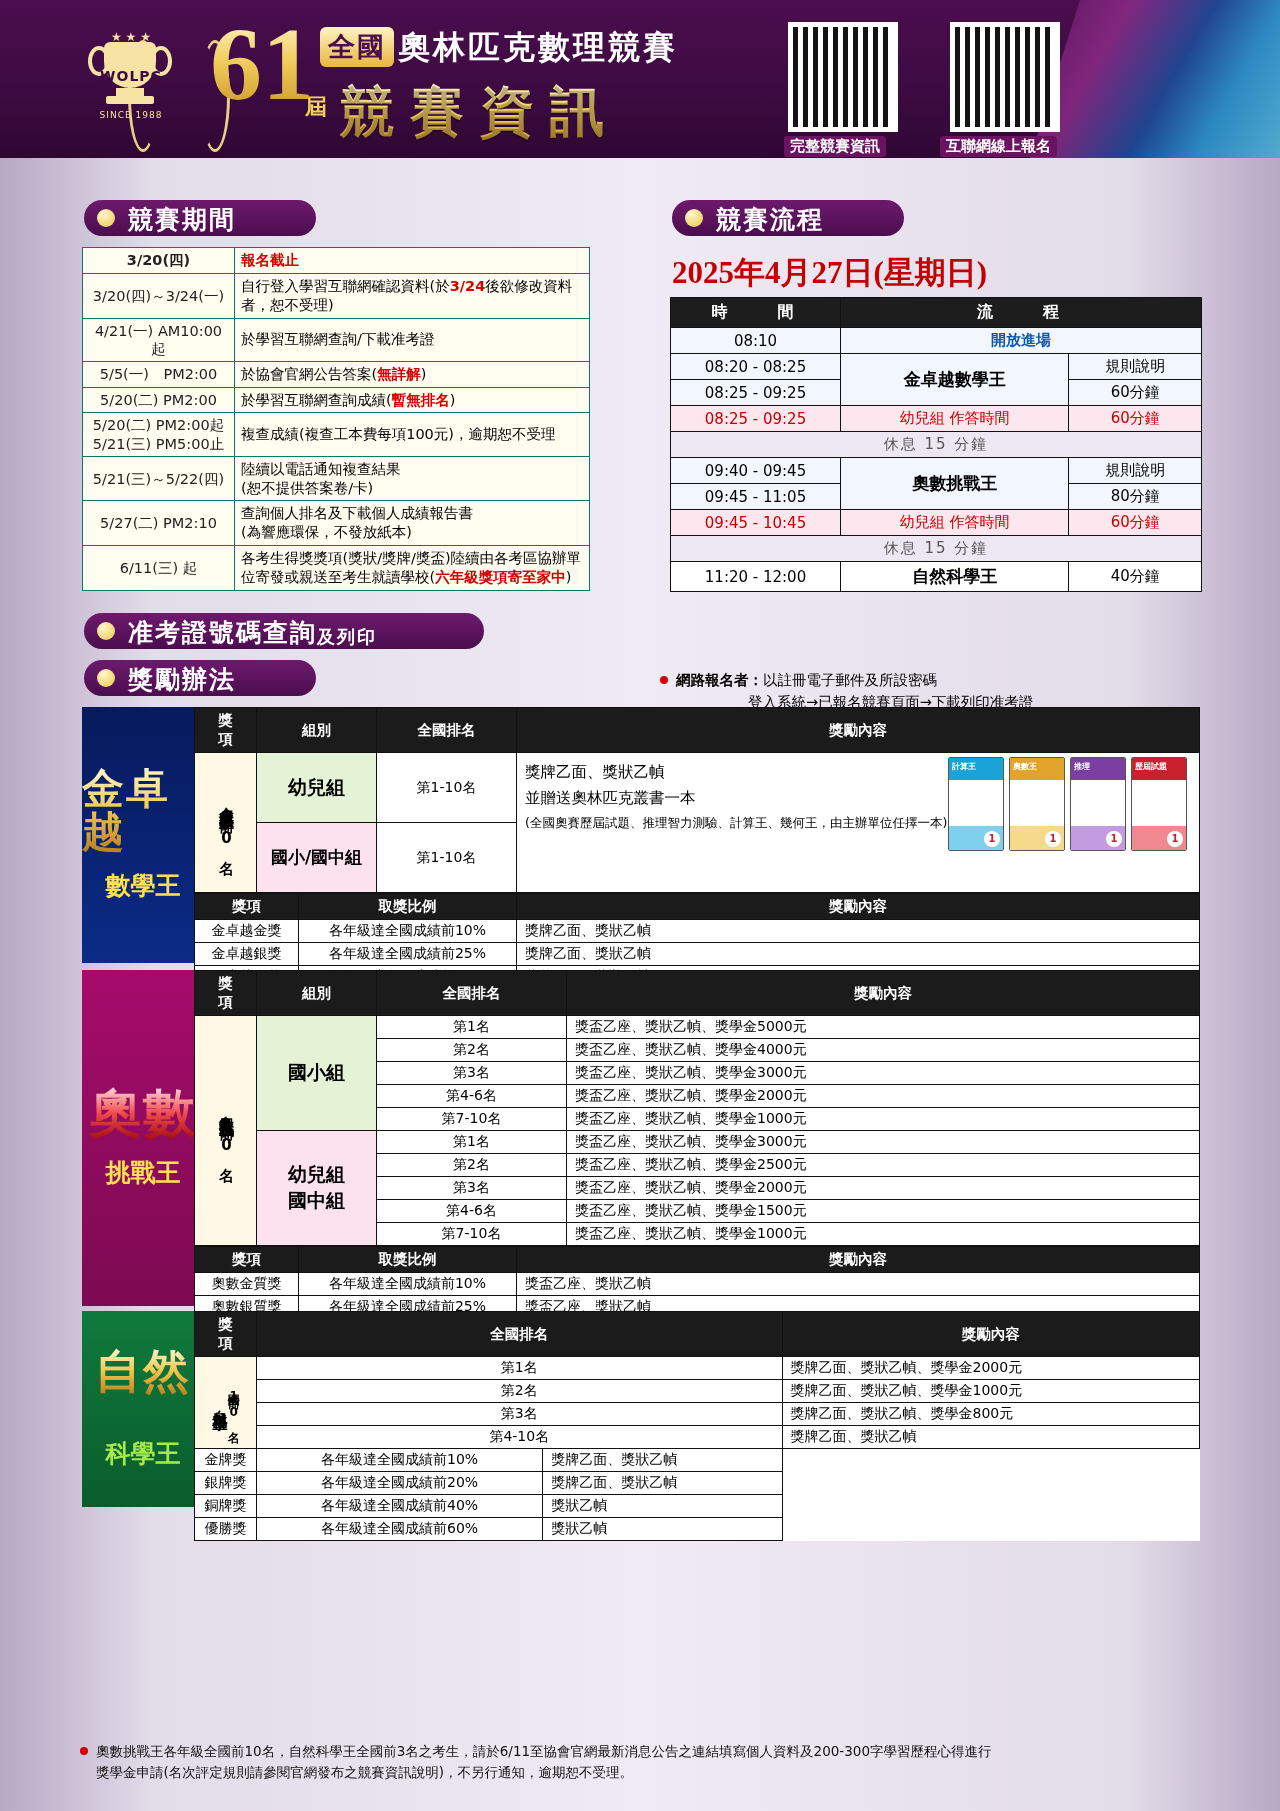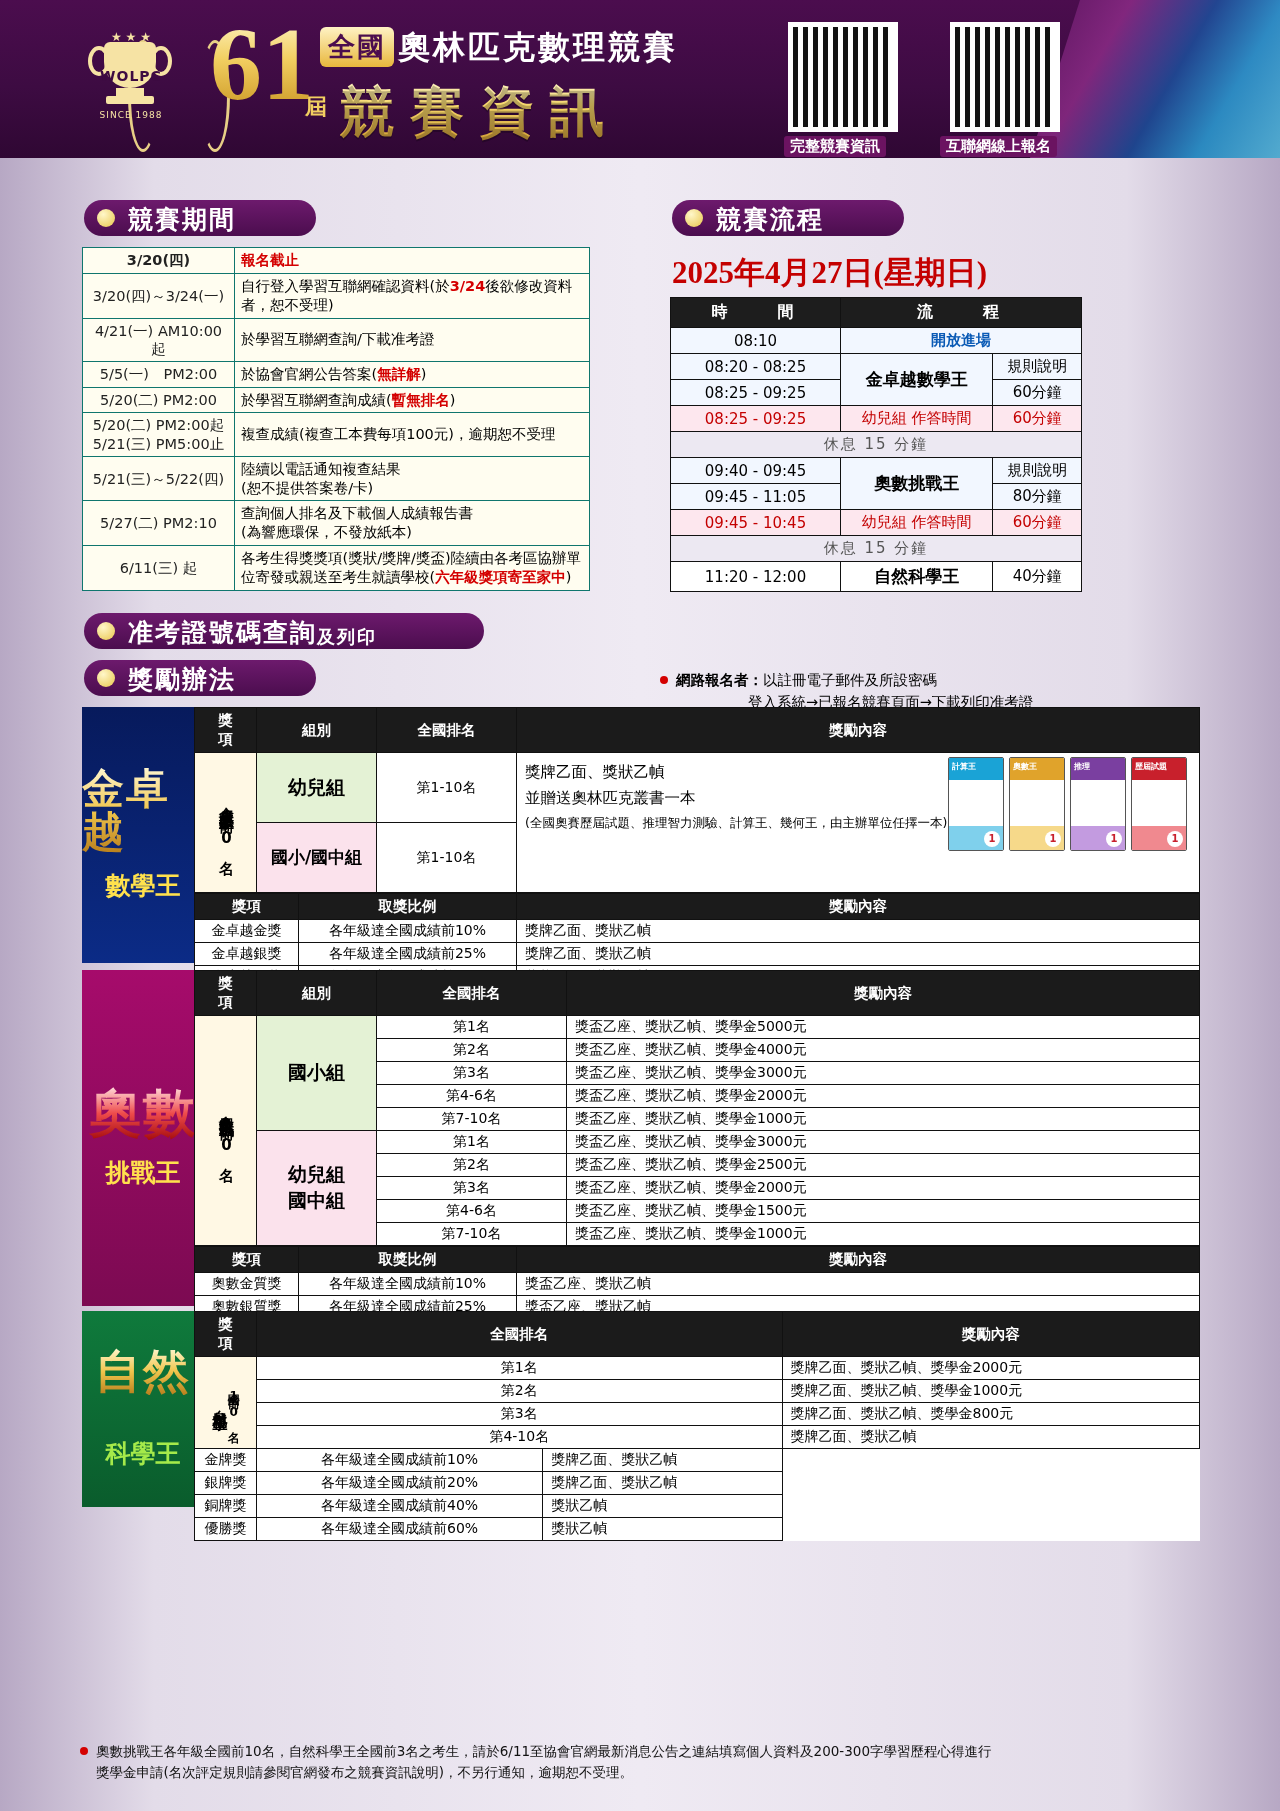--- a/index.html
+++ b/index.html
@@ -138,21 +138,21 @@
   .t-period td.desc { line-height:1.3; }
   .red { color:#d40000; }
   .bold { font-weight:bold; }
   
   .flow-date {
     position:absolute; left:672px; top:252px;
     font-size:31px; font-weight:bold; color:#c40000; letter-spacing:0px;
     font-family:"Liberation Serif",serif;
   }
   .t-flow {
-    position:absolute; left:670px; top:297px; width:412px; font-size:15px;
+    position:absolute; left:670px; top:297px; width:532px; font-size:15px;
     background:#fff;
   }
   .t-flow td, .t-flow th {
     border:1px solid #111; padding:3px 4px; text-align:center;
   }
   .t-flow th {
     background:#1d1d1d; color:#fff; font-size:16px; letter-spacing:6px; font-weight:bold; padding:4px;
   }
   .t-flow .blue { color:#0a5ab5; font-weight:bold; }
   .t-flow .r1 { background:#f2f7ff; }

